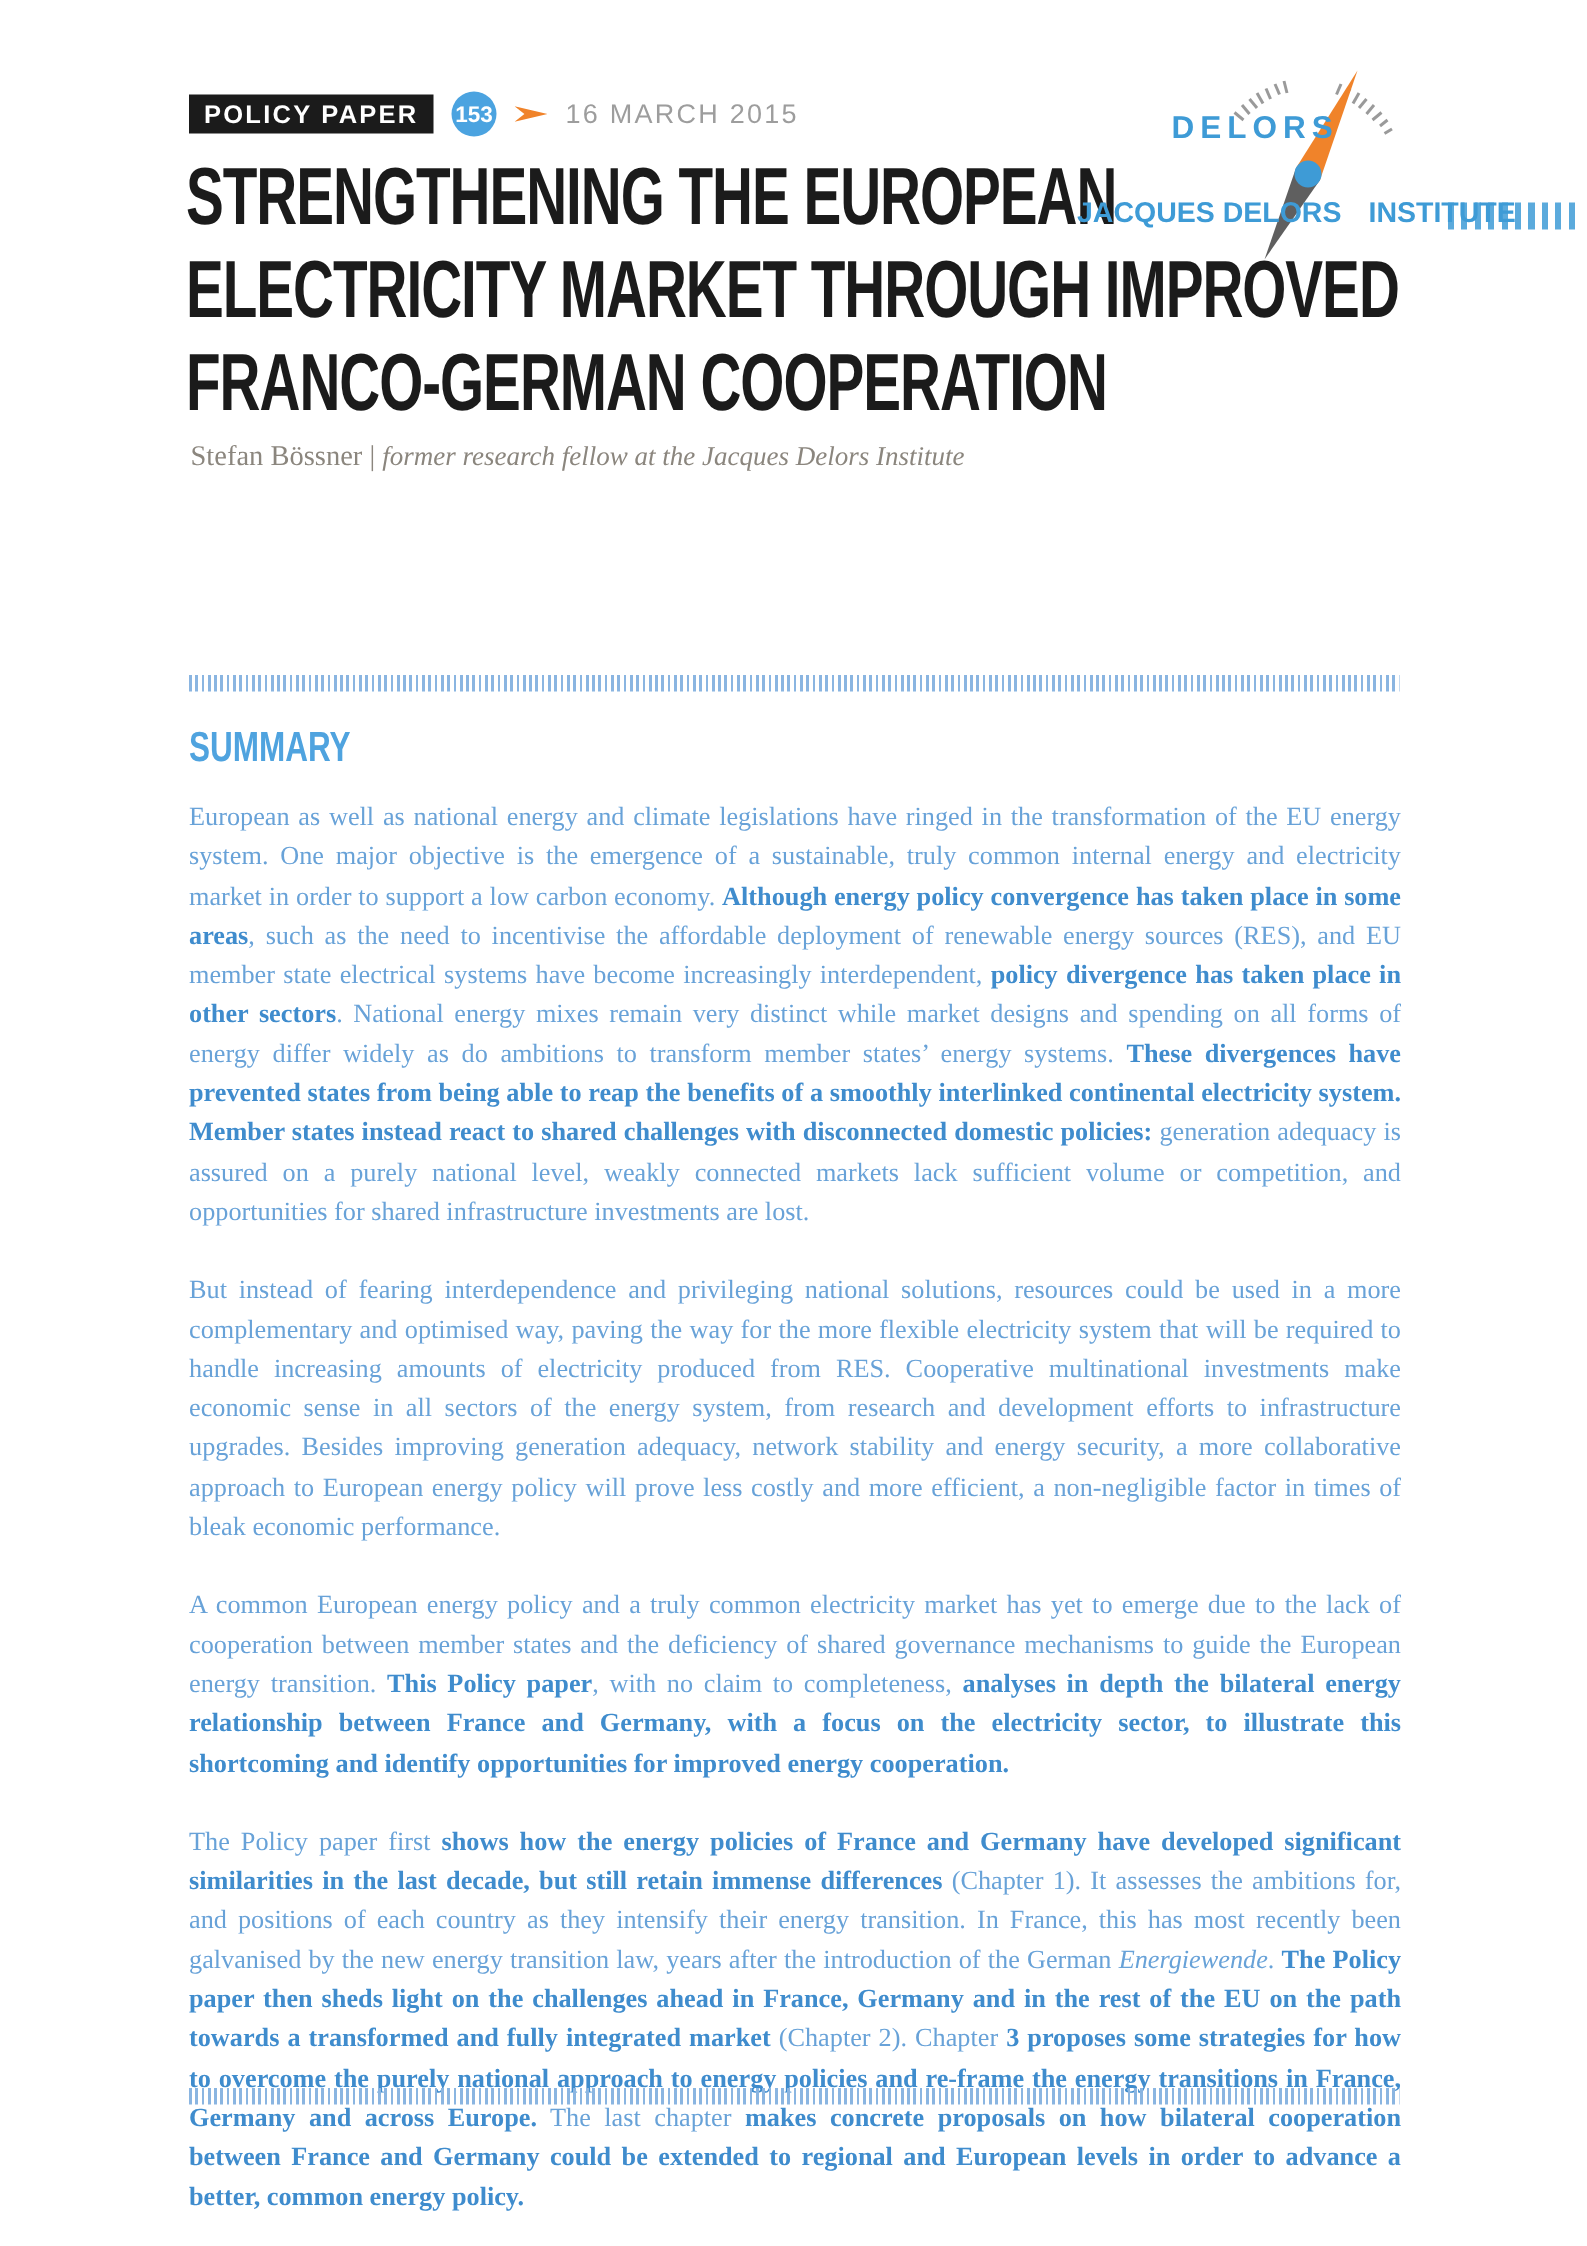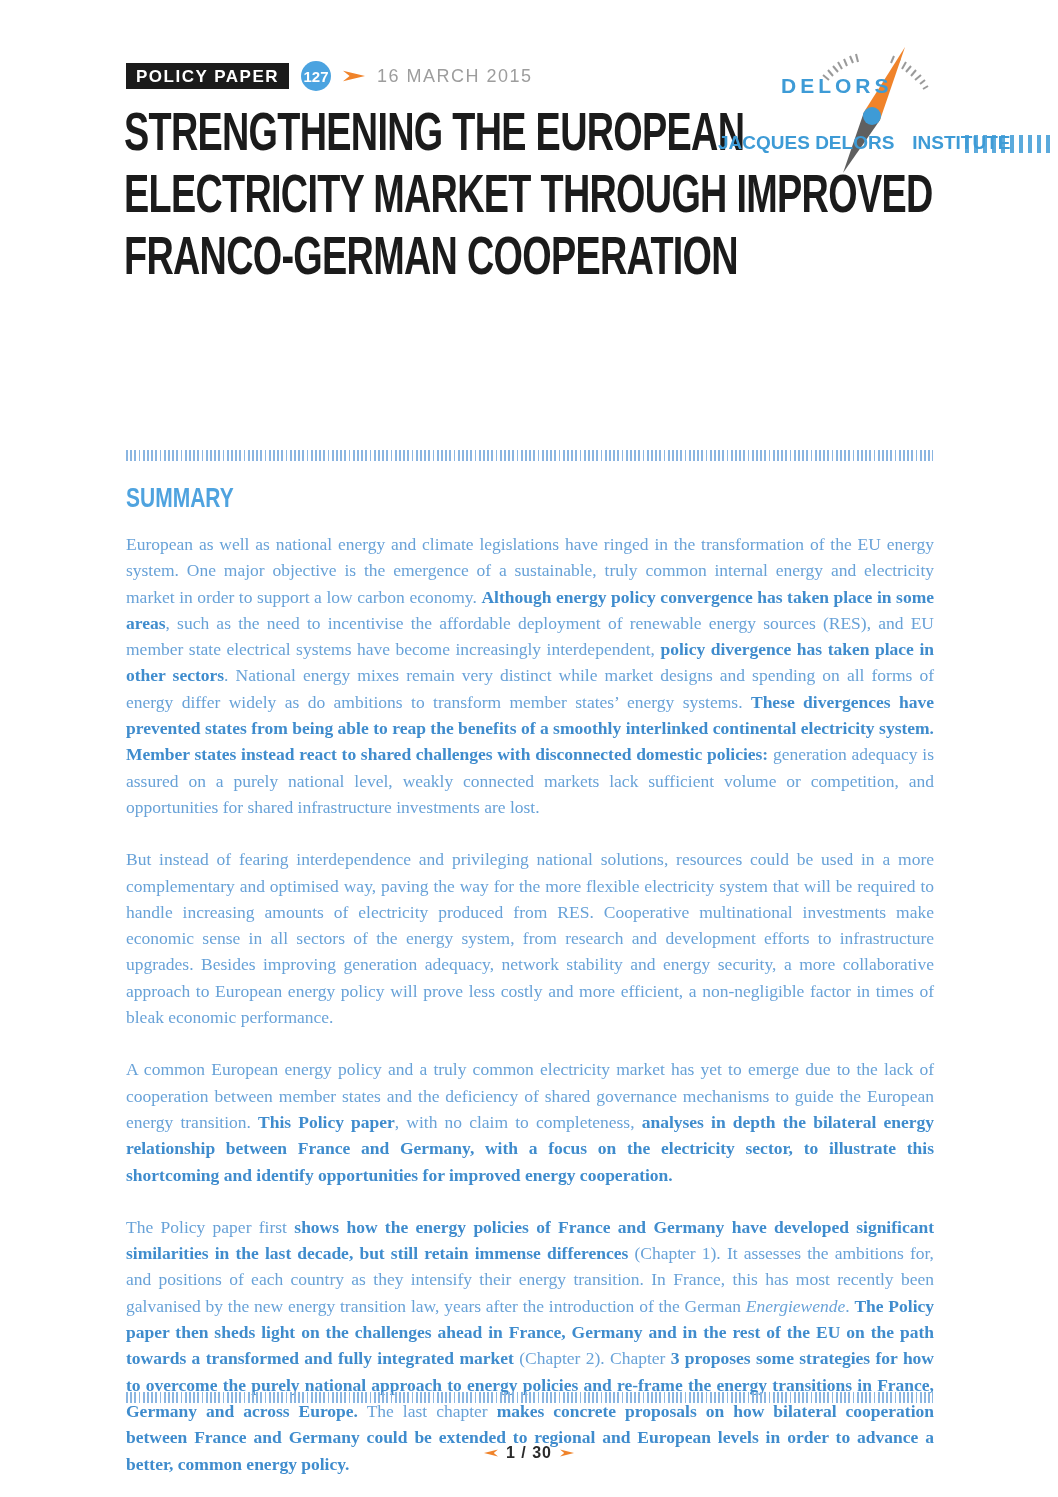--- a/index.html
+++ b/index.html
@@ -130,31 +130,36 @@
     clip-path:polygon(0 10%,100% 50%,0 90%,30% 50%);
   }
 </style>
 </head>
 <body>
 
 <div class="page">
 
   <div class="header-row">
     <div class="badge">POLICY PAPER</div>
-    <div class="issue-circle">127</div>
+    <div class="issue-circle">153</div>
     <div class="arrow-right"></div>
     <div class="date">16 MARCH 2015</div>
   </div>
 
   <div class="title">
     <div class="tline">STRENGTHENING THE EUROPEAN</div>
     <div class="tline">ELECTRICITY MARKET THROUGH IMPROVED</div>
     <div class="tline">FRANCO-GERMAN COOPERATION</div>
   </div>
 
+  <div class="author">
+    <span>Stefan Bössner</span>
+    <span>|</span>
+    <span class="role">former research fellow at the Jacques Delors Institute</span>
+  </div>
 
   <div class="logo">
     <svg width="340" height="140" viewBox="0 0 340 140">
       <g stroke="#9a9a9a" stroke-width="2">
         <line x1="111" y1="40" x2="105" y2="35"></line>
           <line x1="115" y1="36" x2="110" y2="30"></line>
         <line x1="120" y1="32" x2="115" y2="26"></line>
           <line x1="124" y1="29" x2="120" y2="22"></line>
         <line x1="129" y1="26" x2="126" y2="19"></line>
           <line x1="135" y1="23" x2="132" y2="16"></line>
@@ -182,19 +187,14 @@
   <div class="summary-heading">SUMMARY</div>
   <div class="body-text">
       <p><span class="run-regular">European as well as national energy and climate legislations have ringed in the transformation of the EU energy system. One major objective is the emergence of a sustainable, truly common internal energy and electricity market in order to support a low carbon economy. </span><span class="run-bold">Although energy policy convergence has taken place in some areas</span><span class="run-regular">, such as the need to incentivise the affordable deployment of renewable energy sources (RES), and EU member state electrical systems have become increasingly interdependent, </span><span class="run-bold">policy divergence has taken place in other sectors</span><span class="run-regular">. National energy mixes remain very distinct while market designs and spending on all forms of energy differ widely as do ambitions to transform member states’ energy systems. </span><span class="run-bold">These divergences have prevented states from being able to reap the benefits of a smoothly interlinked continental electricity system. Member states instead react to shared challenges with disconnected domestic policies:</span><span class="run-regular"> generation adequacy is assured on a purely national level, weakly connected markets lack sufficient volume or competition, and opportunities for shared infrastructure investments are lost.</span></p>
       <p><span class="run-regular">But instead of fearing interdependence and privileging national solutions, resources could be used in a more complementary and optimised way, paving the way for the more flexible electricity system that will be required to handle increasing amounts of electricity produced from RES. Cooperative multinational investments make economic sense in all sectors of the energy system, from research and development efforts to infrastructure upgrades. Besides improving generation adequacy, network stability and energy security, a more collaborative approach to European energy policy will prove less costly and more efficient, a non-negligible factor in times of bleak economic performance.</span></p>
       <p><span class="run-regular">A common European energy policy and a truly common electricity market has yet to emerge due to the lack of cooperation between member states and the deficiency of shared governance mechanisms to guide the European energy transition. </span><span class="run-bold">This Policy paper</span><span class="run-regular">, with no claim to completeness, </span><span class="run-bold">analyses in depth the bilateral energy relationship between France and Germany, with a focus on the electricity sector, to illustrate this shortcoming and identify opportunities for improved energy cooperation.</span></p>
       <p><span class="run-regular">The Policy paper first </span><span class="run-bold">shows how the energy policies of France and Germany have developed significant similarities in the last decade, but still retain immense differences</span><span class="run-regular"> (Chapter 1). It assesses the ambitions for, and positions of each country as they intensify their energy transition. In France, this has most recently been galvanised by the new energy transition law, years after the introduction of the German </span><span class="run-italic">Energiewende</span><span class="run-regular">. </span><span class="run-bold">The Policy paper then sheds light on the challenges ahead in France, Germany and in the rest of the EU on the path towards a transformed and fully integrated market</span><span class="run-regular"> (Chapter 2). Chapter </span><span class="run-bold">3 proposes some strategies for how to overcome the purely national approach to energy policies and re-frame the energy transitions in France, Germany and across Europe.</span><span class="run-regular"> The last chapter </span><span class="run-bold">makes concrete proposals on how bilateral cooperation between France and Germany could be extended to regional and European levels in order to advance a better, common energy policy.</span></p>
     </div>
 
   <div class="tick-rule rule-bottom"></div>
 
-  <div class="footer">
-    <span class="arrow-left-sm"></span>
-    <span class="page-label">1 / 30</span>
-    <span class="arrow-right-sm"></span>
-  </div>
 
 </div>
 
 </body></html>

